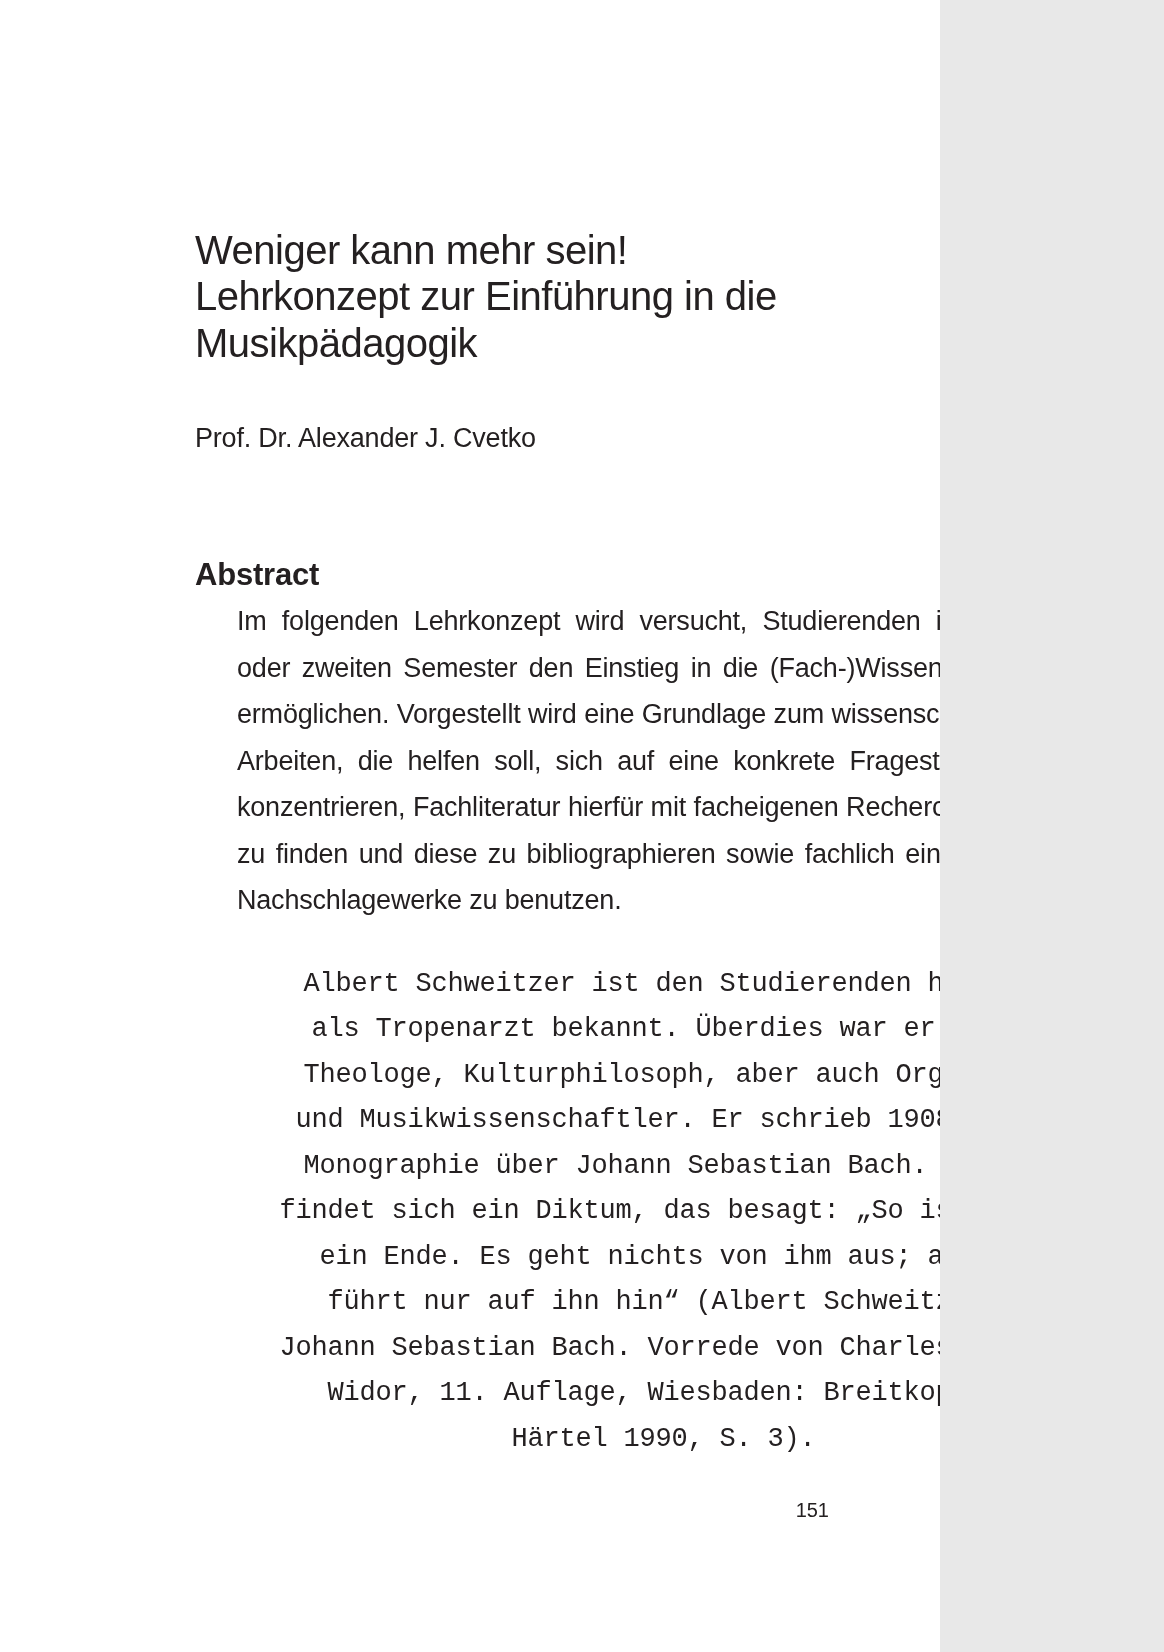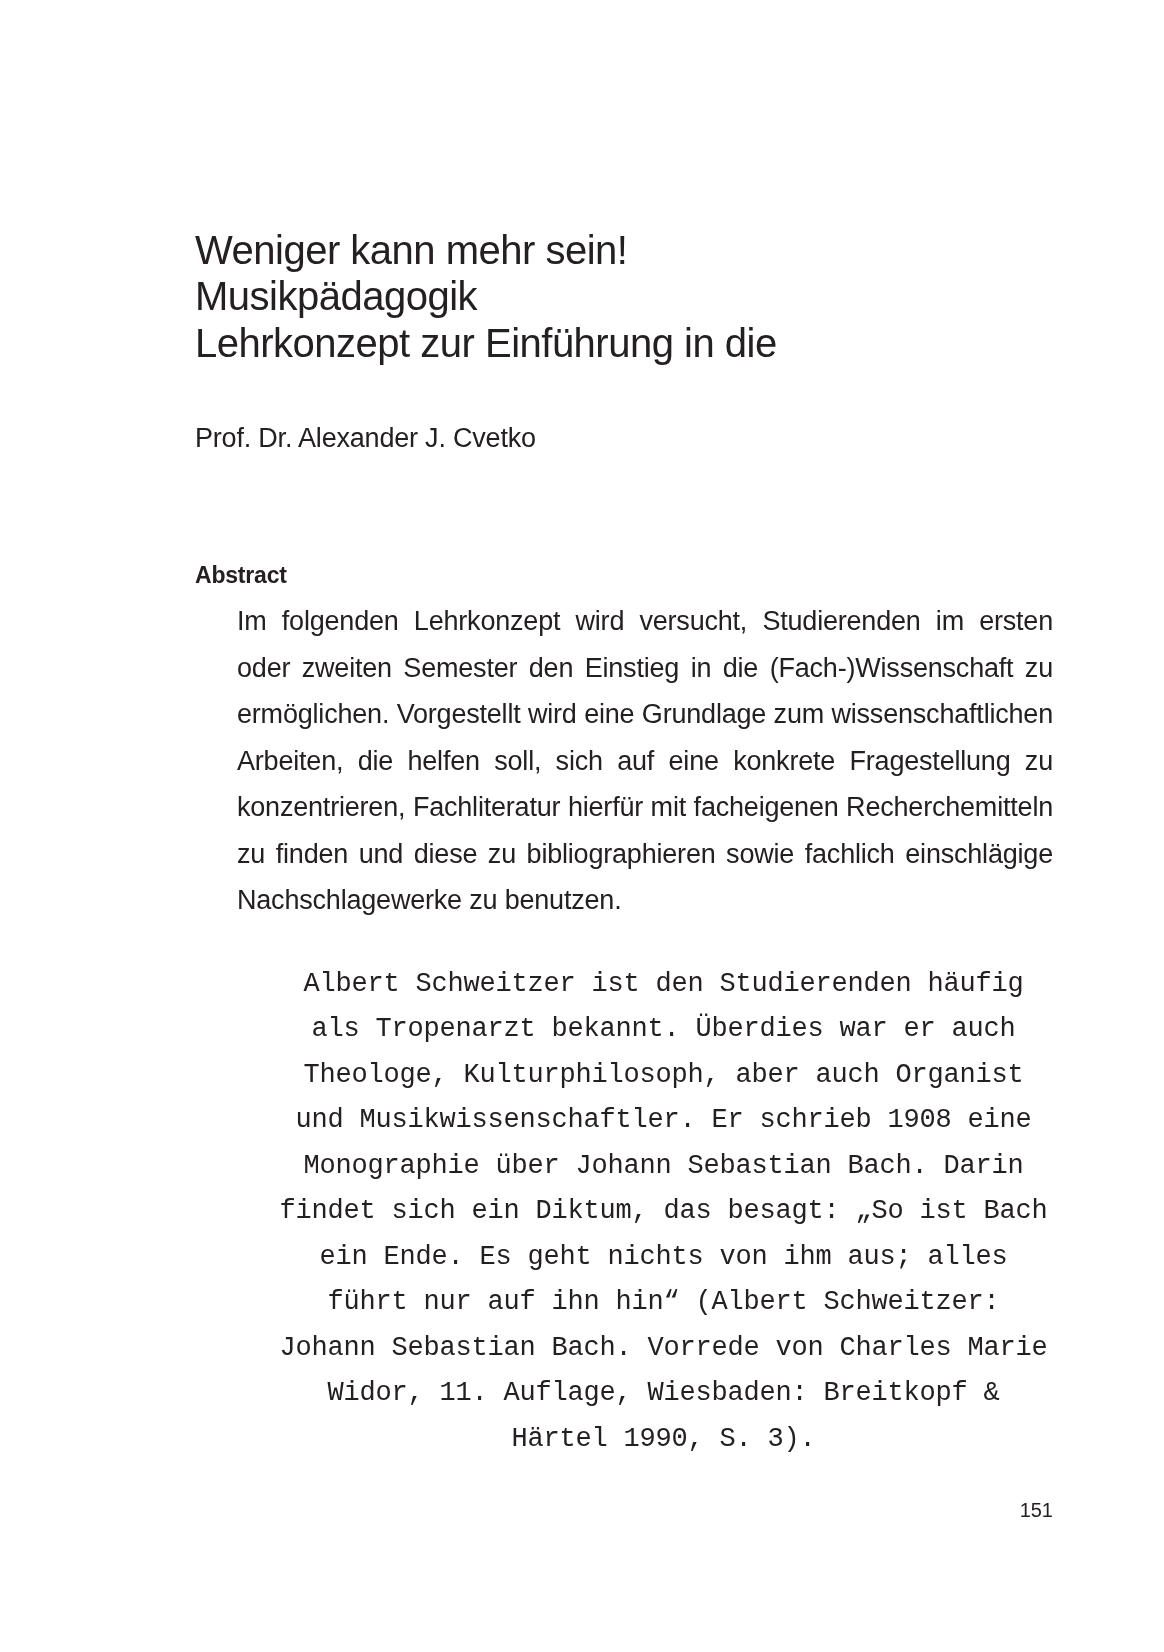--- a/index.html
+++ b/index.html
@@ -1,18 +1,18 @@
 <!DOCTYPE html>
 <html lang="de"><head>
 <meta charset="utf-8">
 <style>
   html, body { margin: 0; padding: 0; background: #e8e8e8; }
   .page {
     position: relative;
-    width: 1164px;
+    width: 940px;
     height: 1652px;
     background: #ffffff;
     font-family: "Liberation Sans", sans-serif;
     color: #242021;
     overflow: hidden;
   }
   .content {
     position: absolute;
     left: 195px;
     top: 200px;
@@ -27,21 +27,21 @@
   .title-line { display: block; }
   .author {
     margin-top: 49px;
     font-size: 27px;
     line-height: 46.5px;
     letter-spacing: -0.2px;
   }
   .section-abstract { margin-top: 90px; }
   .section-anlass { margin-top: 38px; }
   .section-heading {
-    font-size: 23px;
+    font-size: 31px;
     line-height: 46.5px;
     font-weight: 700;
     letter-spacing: -0.2px;
   }
   .para {
     font-size: 27px;
     line-height: 46.5px;
     letter-spacing: -0.2px;
     text-align: justify;
     hyphens: manual;
@@ -64,22 +64,22 @@
   }
 </style>
 </head>
 <body>
 
 <div class="page">
   <div class="content">
 
     <h1 class="title">
       <span class="title-line">Weniger kann mehr sein!</span>
+      <span class="title-line">Lehrkonzept zur Einführung in die</span>
       <span class="title-line">Musikpädagogik</span>
-      <span class="title-line">Lehrkonzept zur Einführung in die</span>
     </h1>
 
     <div class="author">Prof. Dr. Alexander J. Cvetko</div>
 
     <div class="section-abstract">
       <div class="section-heading">Abstract</div>
       <div class="para">Im folgenden Lehrkonzept wird versucht, Studierenden im ersten oder zweiten Semester den Einstieg in die (Fach-)Wissenschaft zu ermöglichen. Vorgestellt wird eine Grundlage zum wissenschaftlichen Arbeiten, die helfen soll, sich auf eine konkrete Fragestellung zu konzentrieren, Fachliteratur hierfür mit facheigenen Recherche­mitteln zu finden und diese zu bibliographieren sowie fachlich einschlägige Nachschlagewerke zu benutzen.</div>
     </div>
 
     <div class="section-anlass">

